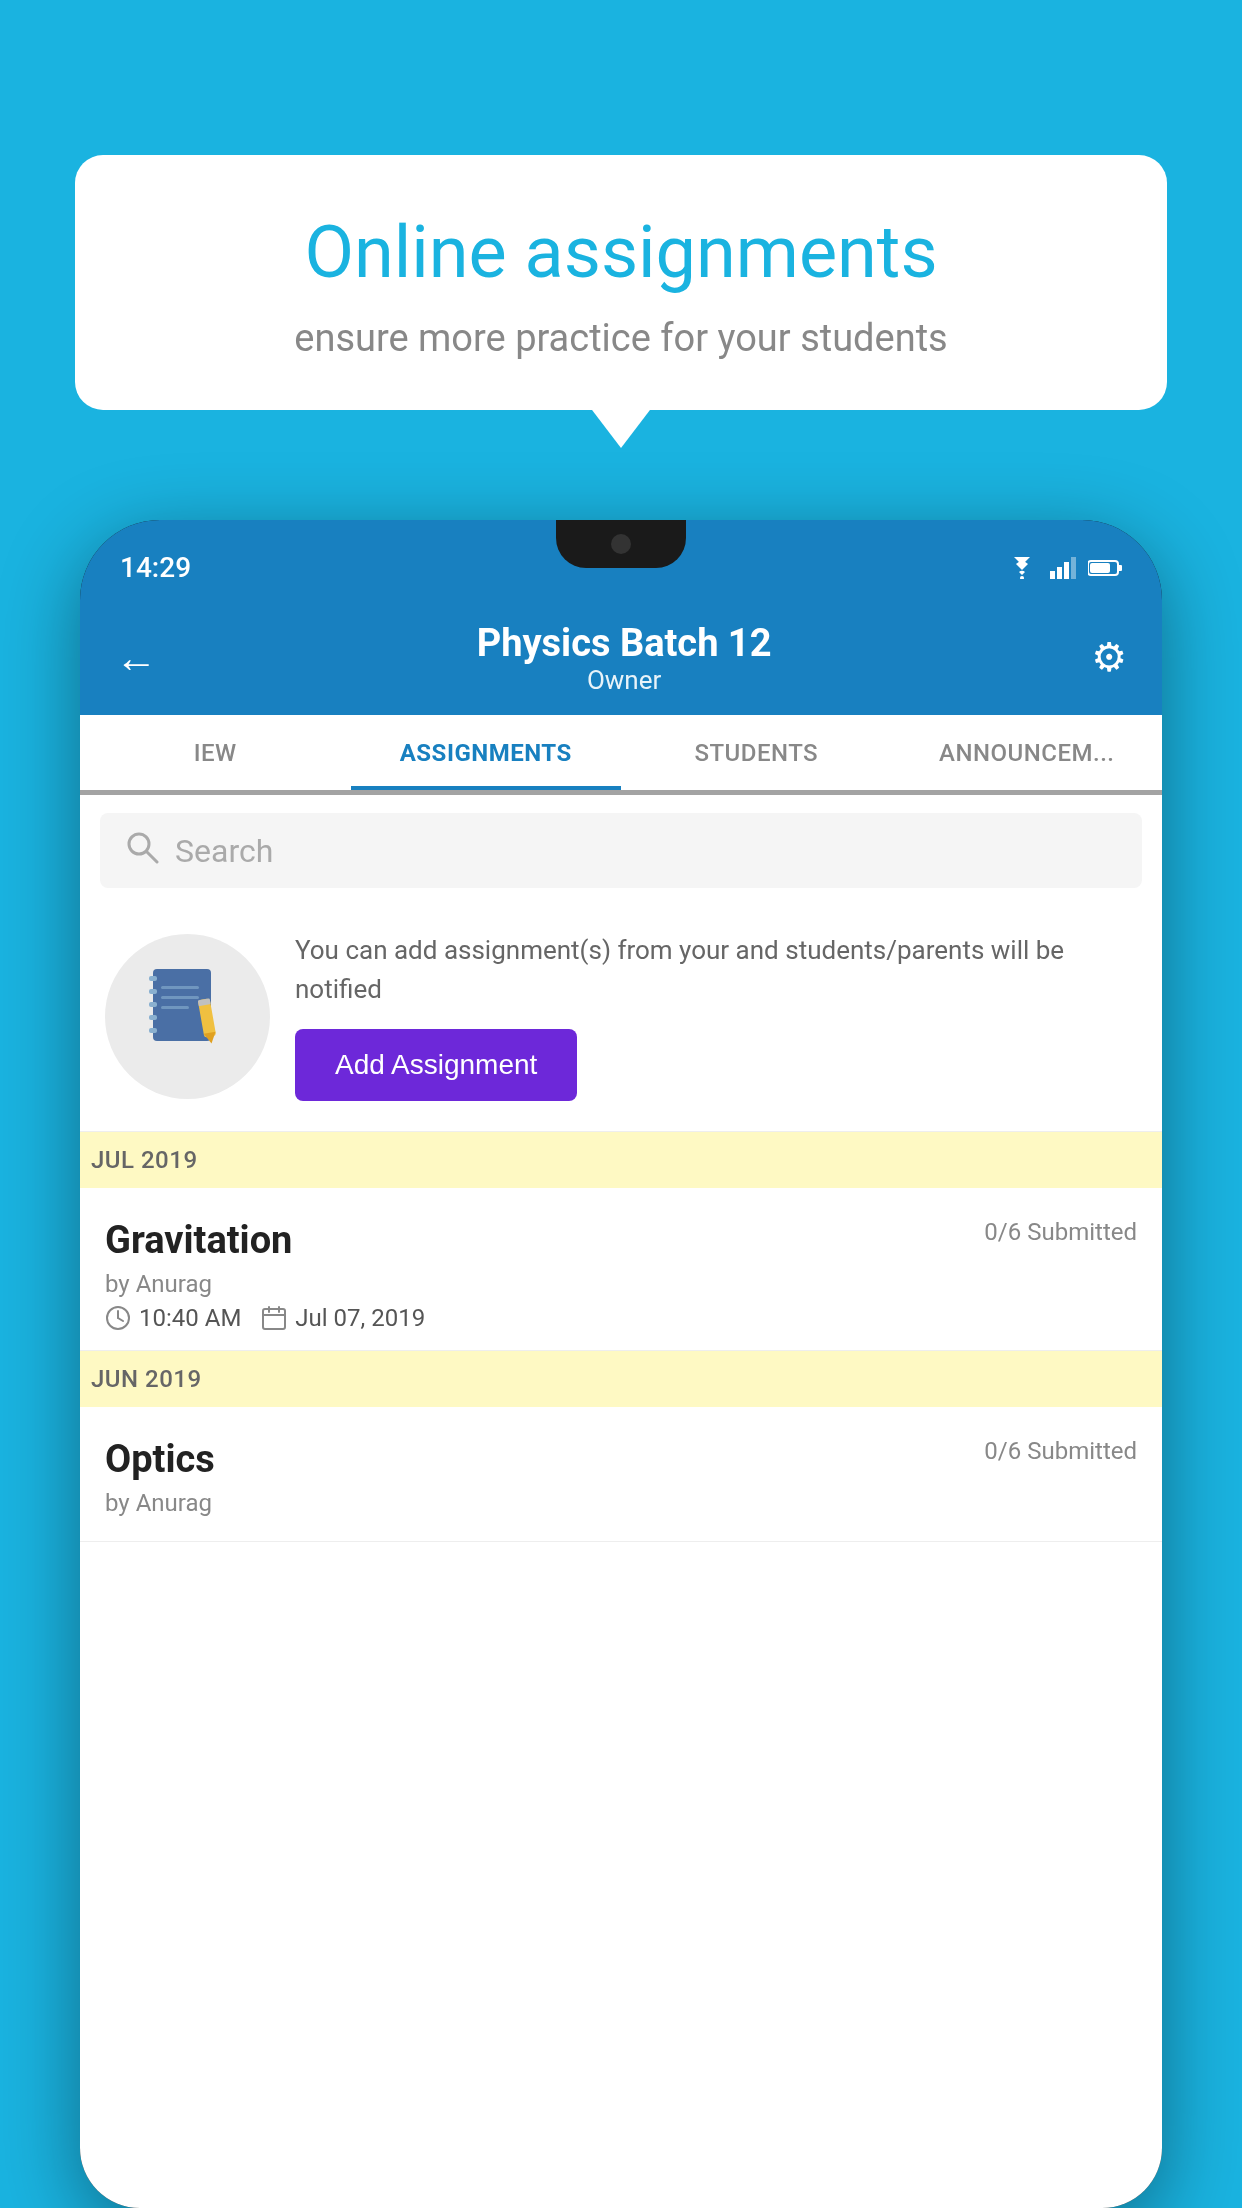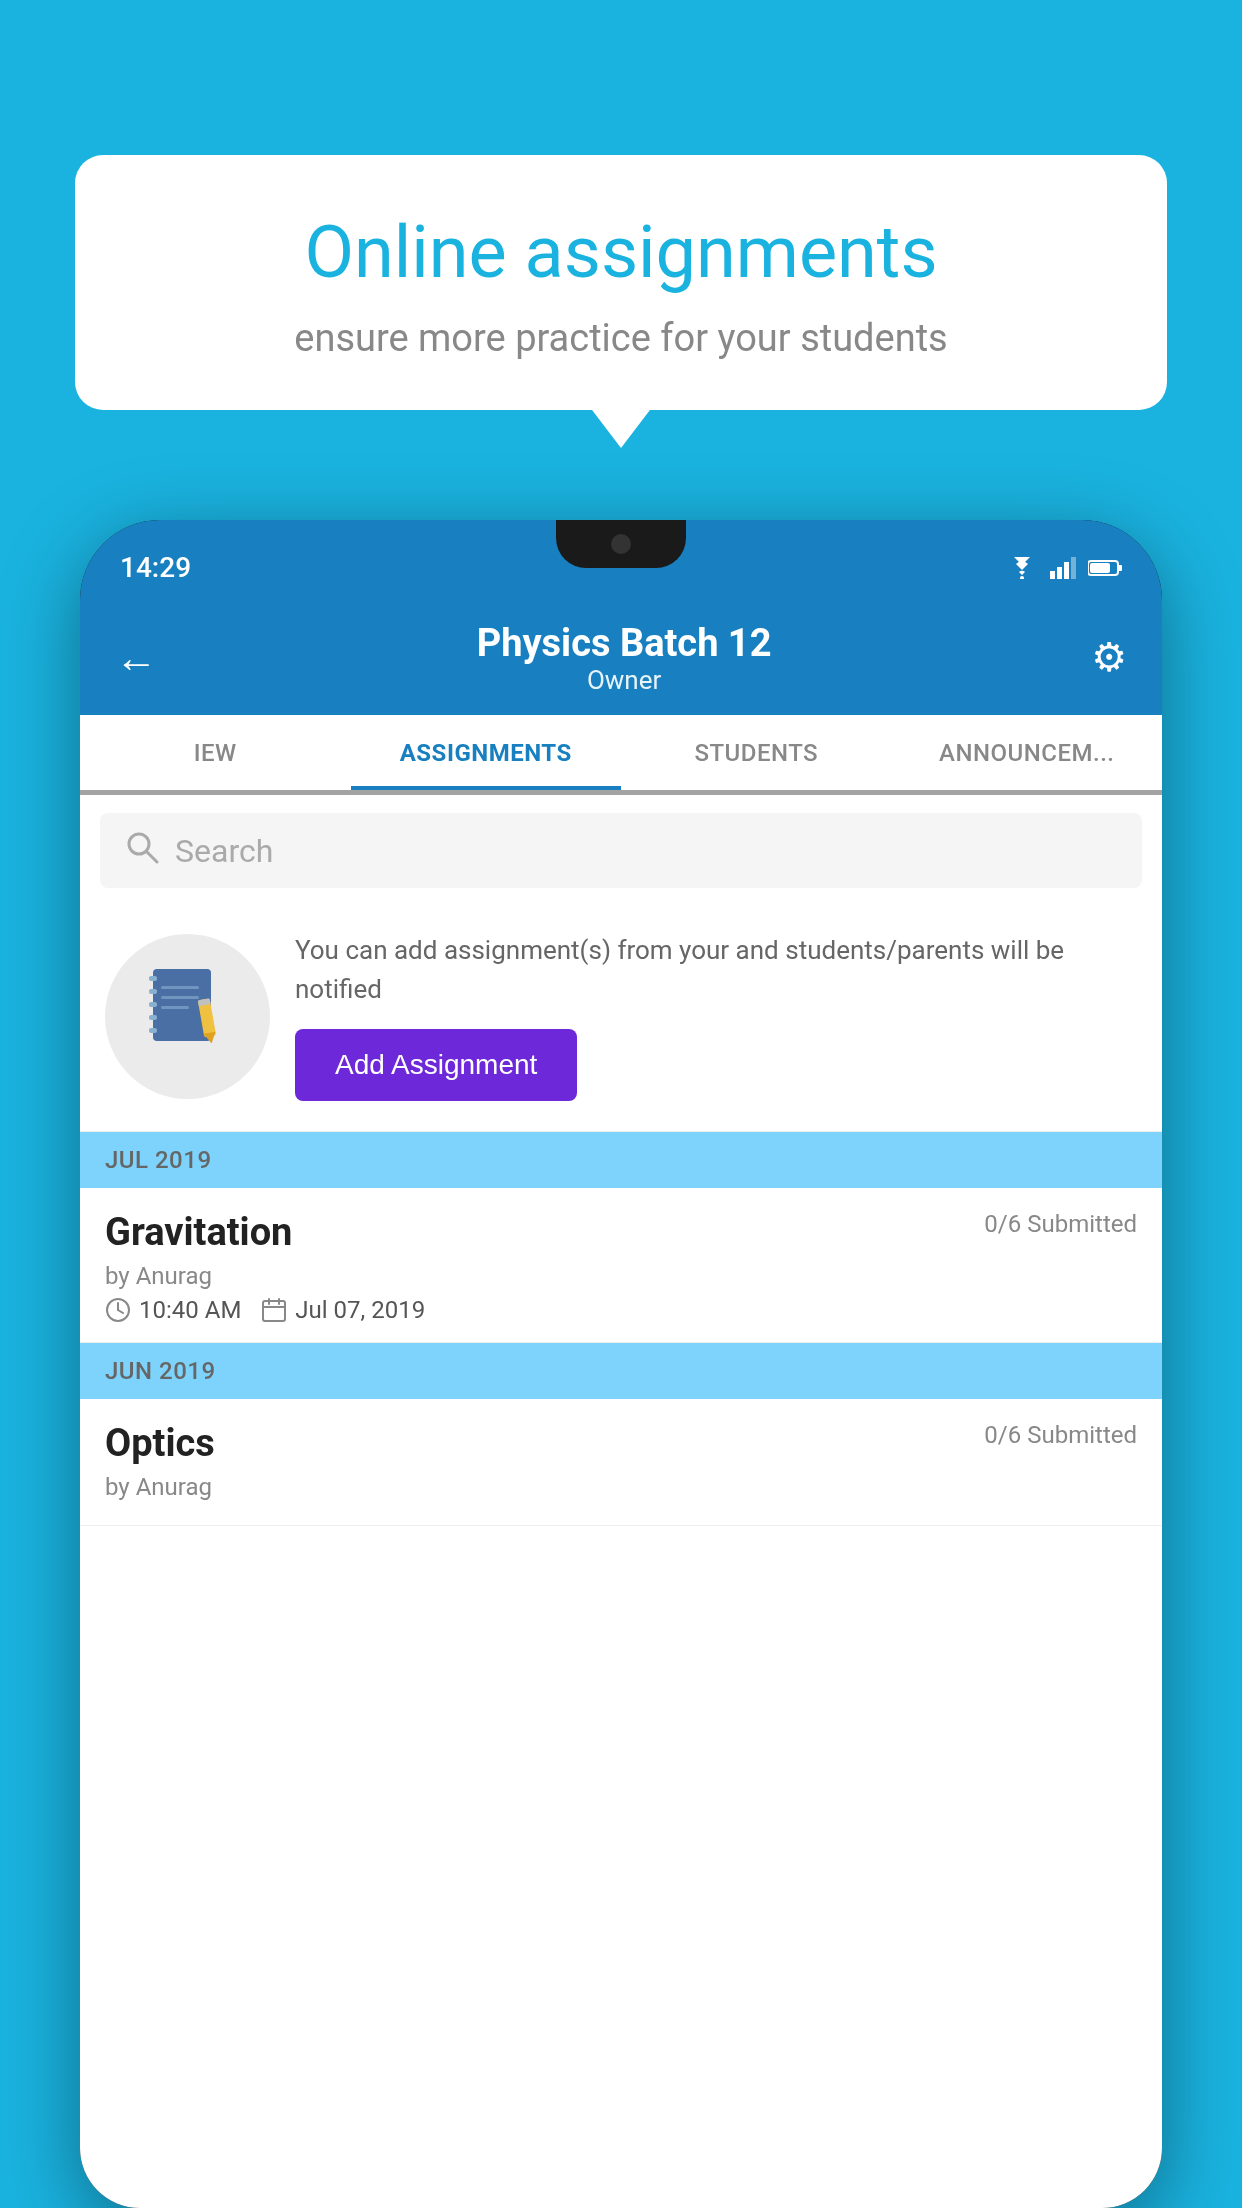--- a/index.html
+++ b/index.html
@@ -234,39 +234,40 @@
       border: none;
       border-radius: 8px;
       padding: 20px 40px;
       font-size: 28px;
       font-weight: 500;
       cursor: pointer;
     }
 
     
     .section-header {
-      background: #7dd3fc;
-      padding: 14px 25px;
+      background: #fef9c3;
+      padding: 14px 11px;
       font-size: 24px;
       color: #666;
       font-weight: 500;
       letter-spacing: 0.5px;
     }
 
     
     .assignment-item {
       padding: 22px 25px 18px;
       border-bottom: 1px solid #eee;
       background: white;
     }
     .assignment-item-header {
       display: flex;
       justify-content: space-between;
       align-items: flex-start;
       margin-bottom: 8px;
+      margin-top: 8px;
     }
     .assignment-name {
       font-size: 38px;
       font-weight: 700;
       color: #222;
     }
     .assignment-submitted {
       font-size: 24px;
       color: #888;
     }

